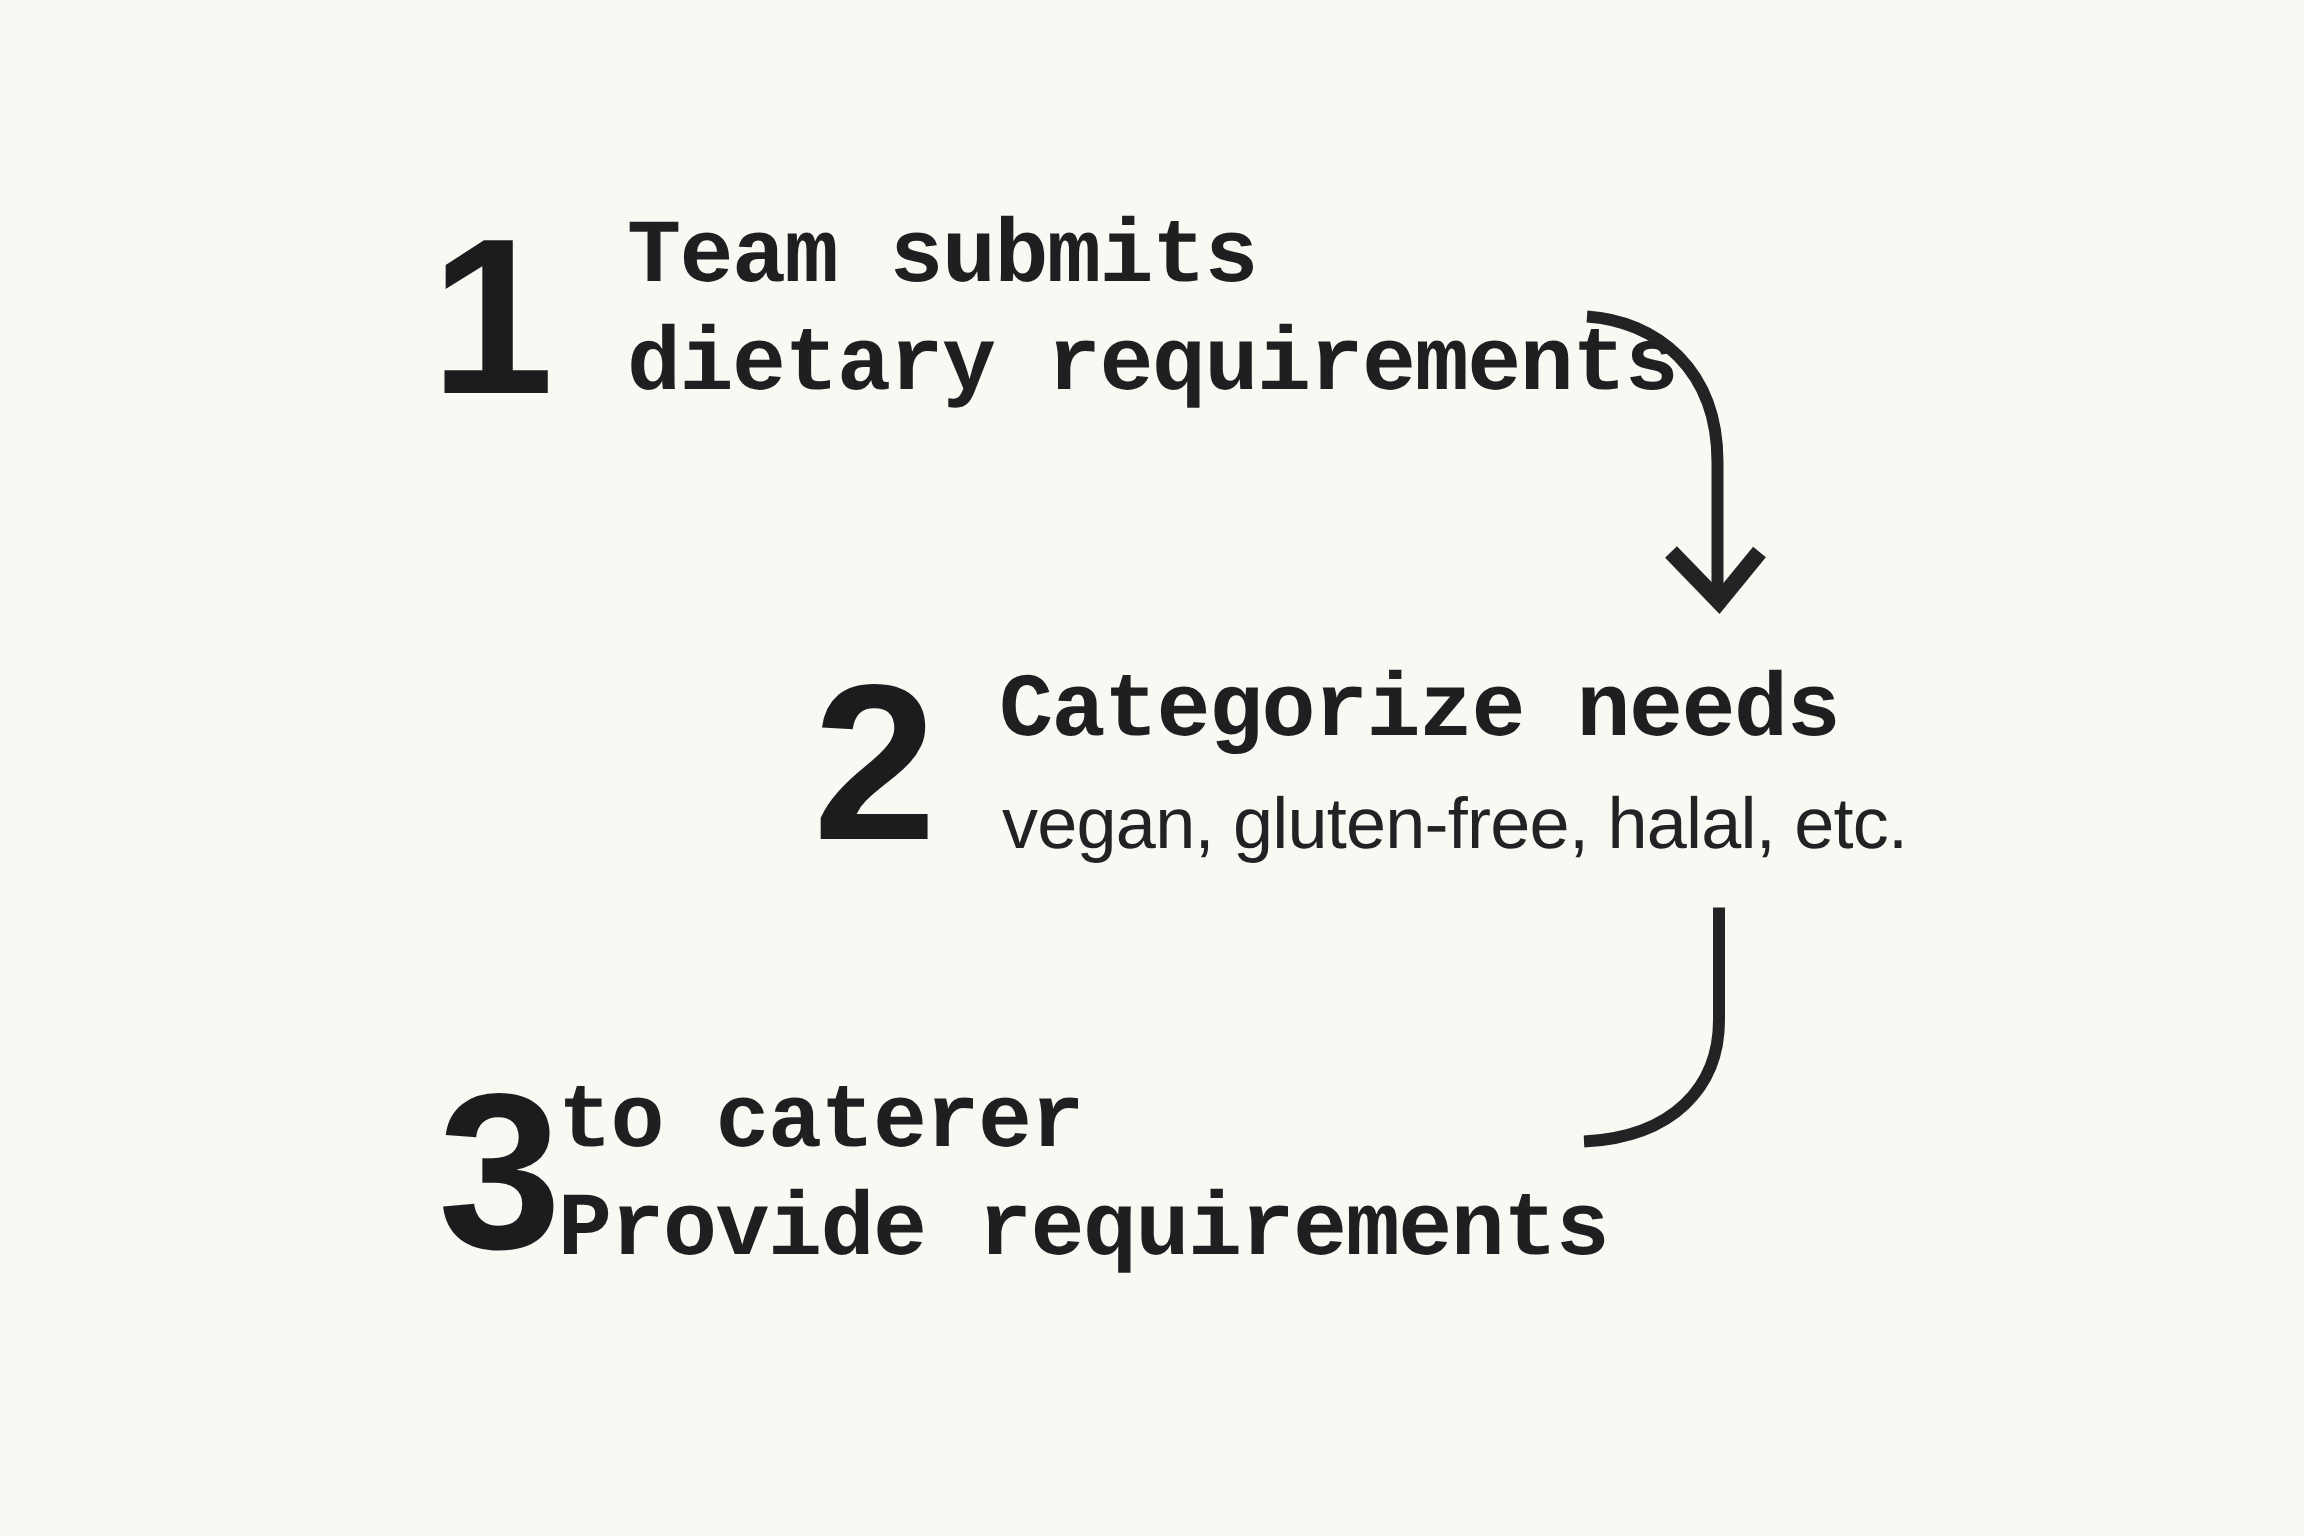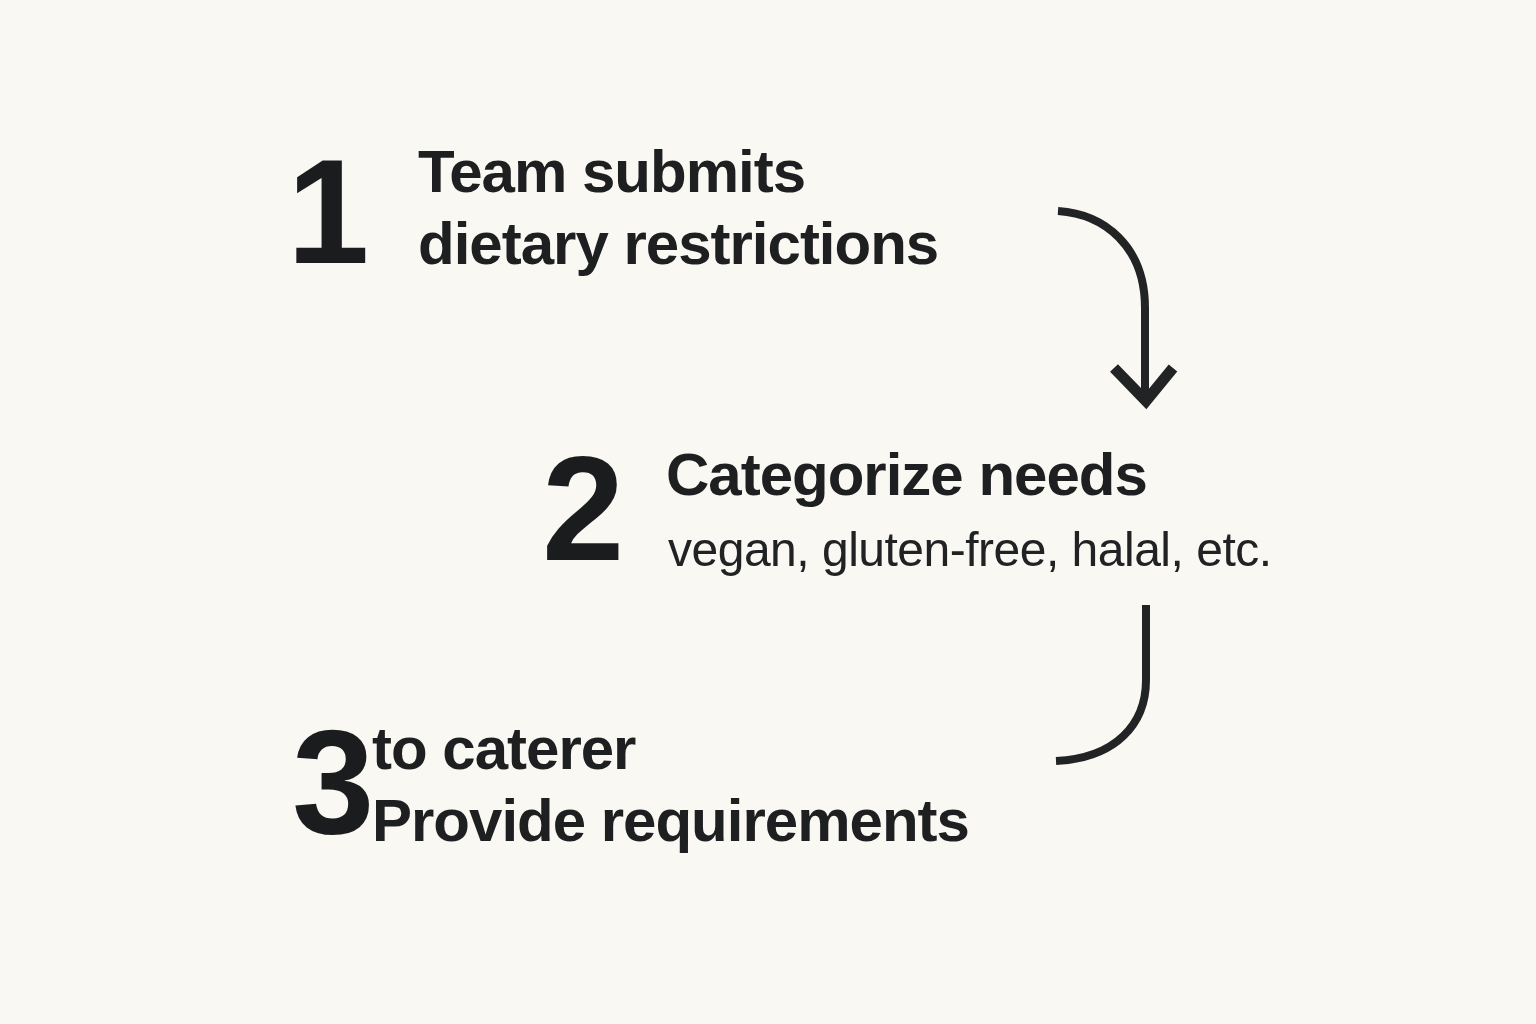--- a/index.html
+++ b/index.html
@@ -27,20 +27,21 @@
     color: #1b1c1e;
   }
   .step-text {
     position: absolute;
     font-weight: 600;
     font-size: 60px;
     line-height: 72px;
     letter-spacing: -1px;
     white-space: nowrap;
     color: #1e1f21;
+    font-family: Liberation Mono, monospace;
   }
   .step-subtitle {
     position: absolute;
     font-weight: 400;
     font-size: 48px;
     line-height: 52px;
     letter-spacing: -0.5px;
     white-space: nowrap;
     color: #212224;
   }
@@ -70,21 +71,21 @@
 </style>
 </head>
 <body>
 
 <div class="canvas">
 
   <div class="step">
     <div class="step-number num-1">1</div>
     <div class="step-text text-1">
       <div>Team submits</div>
-      <div>dietary restrictions</div>
+      <div>dietary requirements</div>
     </div>
   </div>
 
   <div class="step">
     <div class="step-number num-2">2</div>
     <div class="step-text text-2">
       <div>Categorize needs</div>
     </div>
     <div class="step-subtitle sub-2">vegan, gluten-free, halal, etc.</div>
   </div>

